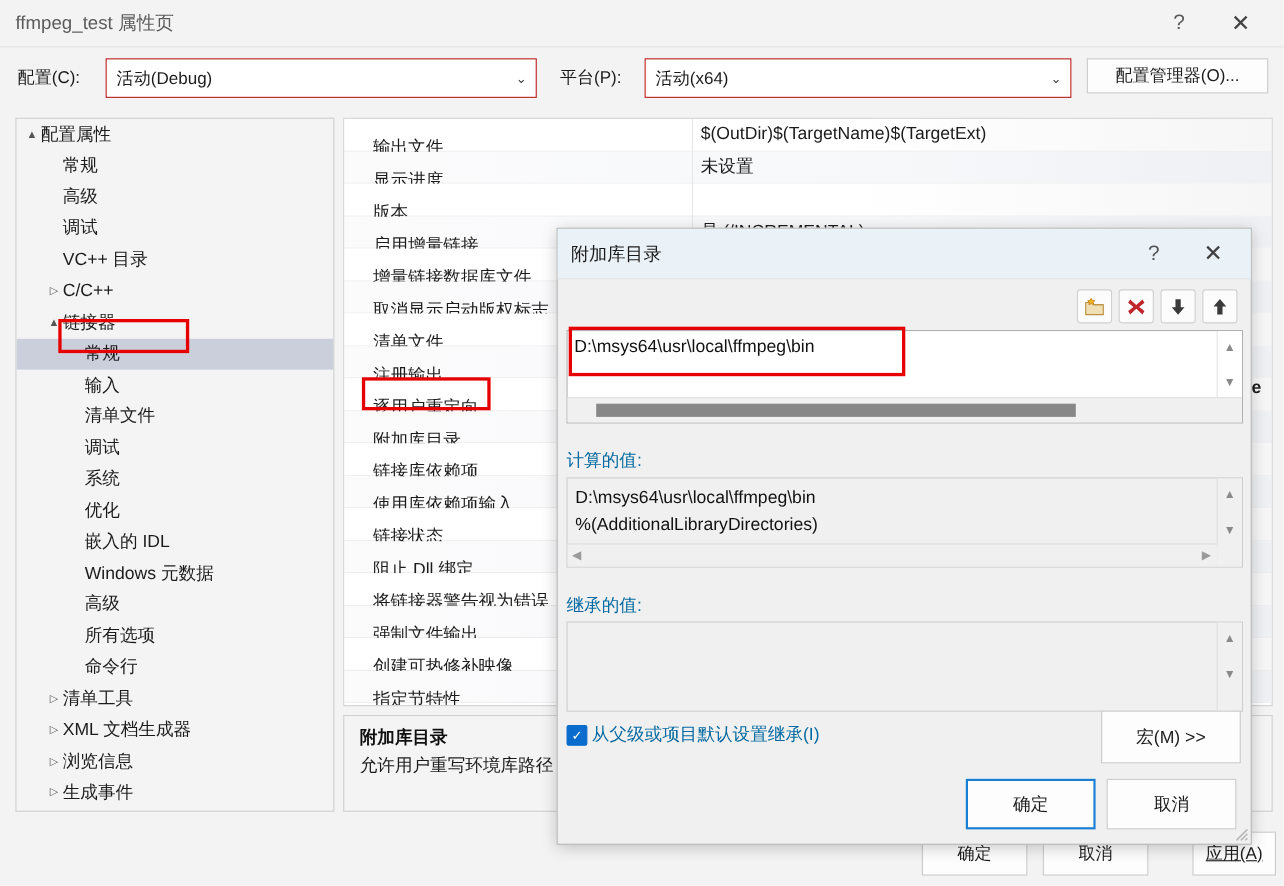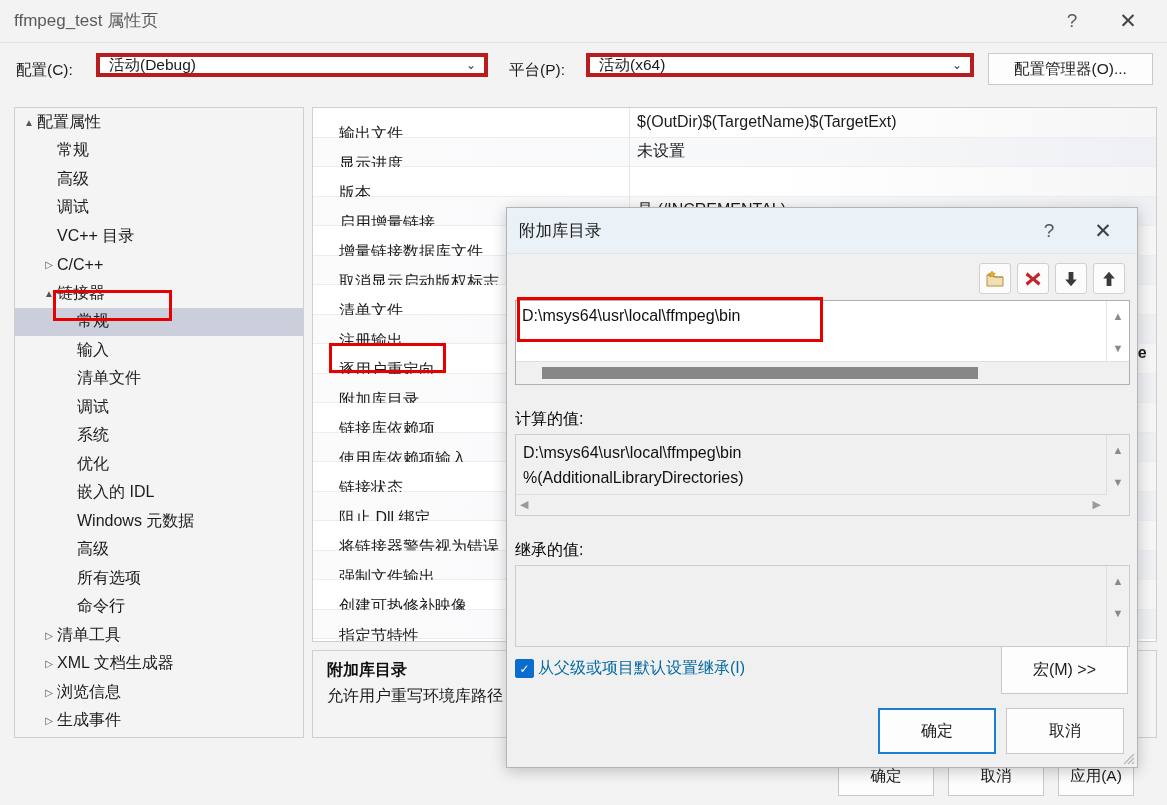--- a/index.html
+++ b/index.html
@@ -39,22 +39,22 @@
   }
 
   
   .cfg-label {
     position: absolute; font-size: 15.5px; color: #1b1b1b; white-space: nowrap;
   }
   .cfg-lbl-conf { left: 16px; top: 60px; }
   .cfg-lbl-plat { left: 509px; top: 60px; }
 
   .combo {
-    position: absolute; height: 24px;
-    background: #ffffff; border: 4px solid #b91c1c;
+    position: absolute; height: 36px;
+    background: #ffffff; border: 1px solid #b91c1c;
     display: flex; align-items: center;
     font-size: 15.5px; color: #1b1b1b;
     box-sizing: border-box;
   }
   .combo .val { padding-left: 9px; flex: 1; white-space: nowrap; overflow: hidden; }
   .combo .chev {
     width: 26px; text-align: center; color: #3a3a3a; font-size: 12px;
   }
   #combo-config   { left: 96px;  top: 53px; width: 392px; }
   #combo-platform { left: 586px; top: 53px; width: 388px; }
@@ -129,21 +129,21 @@
 
   
   .bbtn {
     position: absolute; top: 756px; height: 40px;
     background: #fdfdfd; border: 1px solid #c9c9c9; box-sizing: border-box;
     display: flex; align-items: center; justify-content: center;
     font-size: 15.5px; color: #1b1b1b;
   }
   #bbtn-ok     { left: 838px; width: 96px; }
   #bbtn-cancel { left: 948px; width: 96px; }
-  #bbtn-apply  { left: 1058px; width: 76px; }
+  #bbtn-apply  { left: 1084px; width: 76px; text-decoration: underline; }
 
   
   #dialog {
     position: absolute; left: 506px; top: 207px; width: 632px; height: 561px;
     background: #f0f0f0; border: 1px solid #b4b4b4;
     box-shadow: 0 3px 14px rgba(0,0,0,0.22);
     box-sizing: border-box;
   }
   #dlg-titlebar {
     position: absolute; left: 0; top: 0; right: 0; height: 45px;
@@ -207,21 +207,21 @@
   .redbox {
     position: absolute; border: 3px solid #e60000; box-sizing: border-box;
     pointer-events: none;
   }
   #redbox-tree  { left: 53px;  top: 290px; width: 119px; height: 31px; }
   #redbox-prop  { left: 329px; top: 343px; width: 117px; height: 30px; }
   #redbox-input { left: 517px; top: 297px; width: 306px; height: 45px; }
 
   
   .dlg-label {
-    position: absolute; font-size: 16px; color: #000000; white-space: nowrap;
+    position: absolute; font-size: 16px; color: #0369a1; white-space: nowrap;
   }
   #lbl-evaluated { left: 515px; top: 409px; }
   #lbl-inherited { left: 515px; top: 540px; }
 
   .ro-box {
     position: absolute; background: #f0f0f0;
     border: 1px solid #cdcdcd; box-sizing: border-box;
   }
   #eval-box { left: 515px; top: 434px; width: 615px; height: 82px; }
   #inh-box  { left: 515px; top: 565px; width: 615px; height: 82px; }

